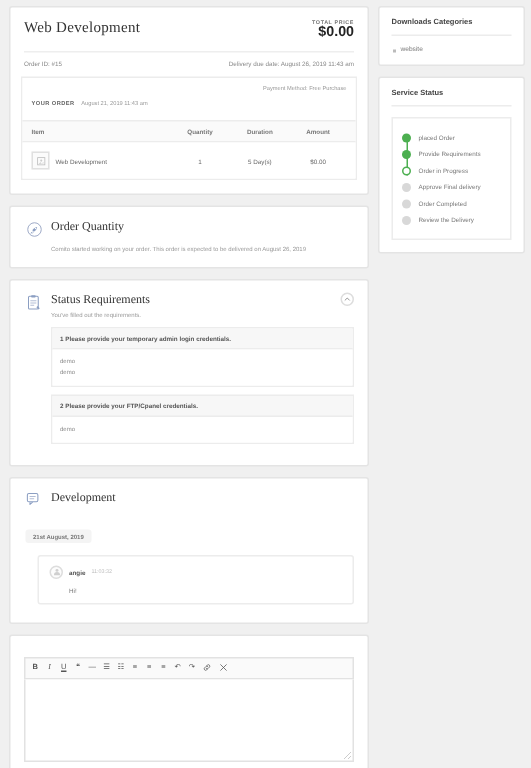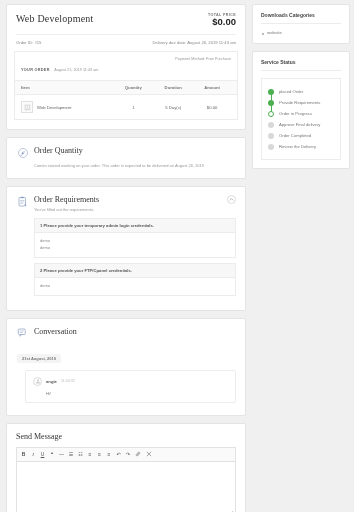--- a/index.html
+++ b/index.html
@@ -159,21 +159,21 @@
         <div class="sec-head">
           <span class="sec-ico">
             <svg width="12" height="12" viewBox="0 0 24 24">
                 <rect x="4" y="3" width="13" height="17" rx="1.5" fill="none" stroke="#8b9ec2" stroke-width="1.4"></rect>
                 <rect x="7.5" y="1.6" width="6" height="3" rx="1" fill="#8b9ec2"></rect>
                 <path d="M7 9h7M7 12h7M7 15h4" stroke="#a9b6d0" stroke-width="1.2" stroke-linecap="round"></path>
                 <path d="M16 16l3 3-1.5 1.5-3-3z" fill="#8b9ec2"></path>
               </svg>
           </span>
           <div>
-            <div class="sec-title">Order Requirements</div>
+            <div class="sec-title">Status Requirements</div>
             <div class="sec-sub">You've filled out the requirements.</div>
           </div>
           <span class="collapse-btn">
             <svg width="5" height="5" viewBox="0 0 12 12">
                 <path d="M2.5 7.5L6 4l3.5 3.5" fill="none" stroke="#888" stroke-width="1.4" stroke-linecap="round" stroke-linejoin="round"></path>
               </svg>
           </span>
         </div>
 
         <div class="req-list">
@@ -197,21 +197,21 @@
     <div class="card">
       <div class="sec" style="padding-bottom:6px;">
         <div class="sec-head">
           <span class="sec-ico">
             <svg width="12" height="12" viewBox="0 0 24 24">
                 <rect x="2.5" y="4" width="14" height="11" rx="2" fill="none" stroke="#8b9ec2" stroke-width="1.4"></rect>
                 <path d="M6 15.5l0 3 3.5-3" fill="none" stroke="#8b9ec2" stroke-width="1.4" stroke-linejoin="round"></path>
                 <path d="M6 8h7M6 11h5" stroke="#a9b6d0" stroke-width="1.2" stroke-linecap="round"></path>
               </svg>
           </span>
-          <div class="sec-title">Conversation</div>
+          <div class="sec-title">Development</div>
         </div>
       </div>
       <div class="conv-date">21st August, 2019</div>
       <div class="msg-box">
         <div class="msg-head">
           <span class="avatar">
             <svg width="6" height="6" viewBox="0 0 16 16">
                 <circle cx="8" cy="6" r="2.6" fill="#cfcfcf"></circle>
                 <path d="M2.6 14.5a5.4 5.4 0 0 1 10.8 0z" fill="#cfcfcf"></path>
               </svg>
@@ -219,21 +219,20 @@
           <span class="msg-user">angie</span>
           <span class="msg-time">11:03:32</span>
         </div>
         <div class="msg-text">Hi!</div>
       </div>
       <div style="height:8px;"></div>
     </div>
 
     <div class="card">
       <div class="sec">
-        <div class="sec-title">Send Message</div>
 
         <div class="ed-toolbar">
           <span class="ed-btn" style="font-weight:bold;">B</span>
           <span class="ed-btn" style="font-style:italic;font-family:'Liberation Serif',serif;">I</span>
           <span class="ed-btn" style="text-decoration:underline;">U</span>
           <span class="ed-btn">❝</span>
           <span class="ed-btn">—</span>
           <span class="ed-btn">☰</span>
           <span class="ed-btn">☷</span>
           <span class="ed-btn">≡</span>

